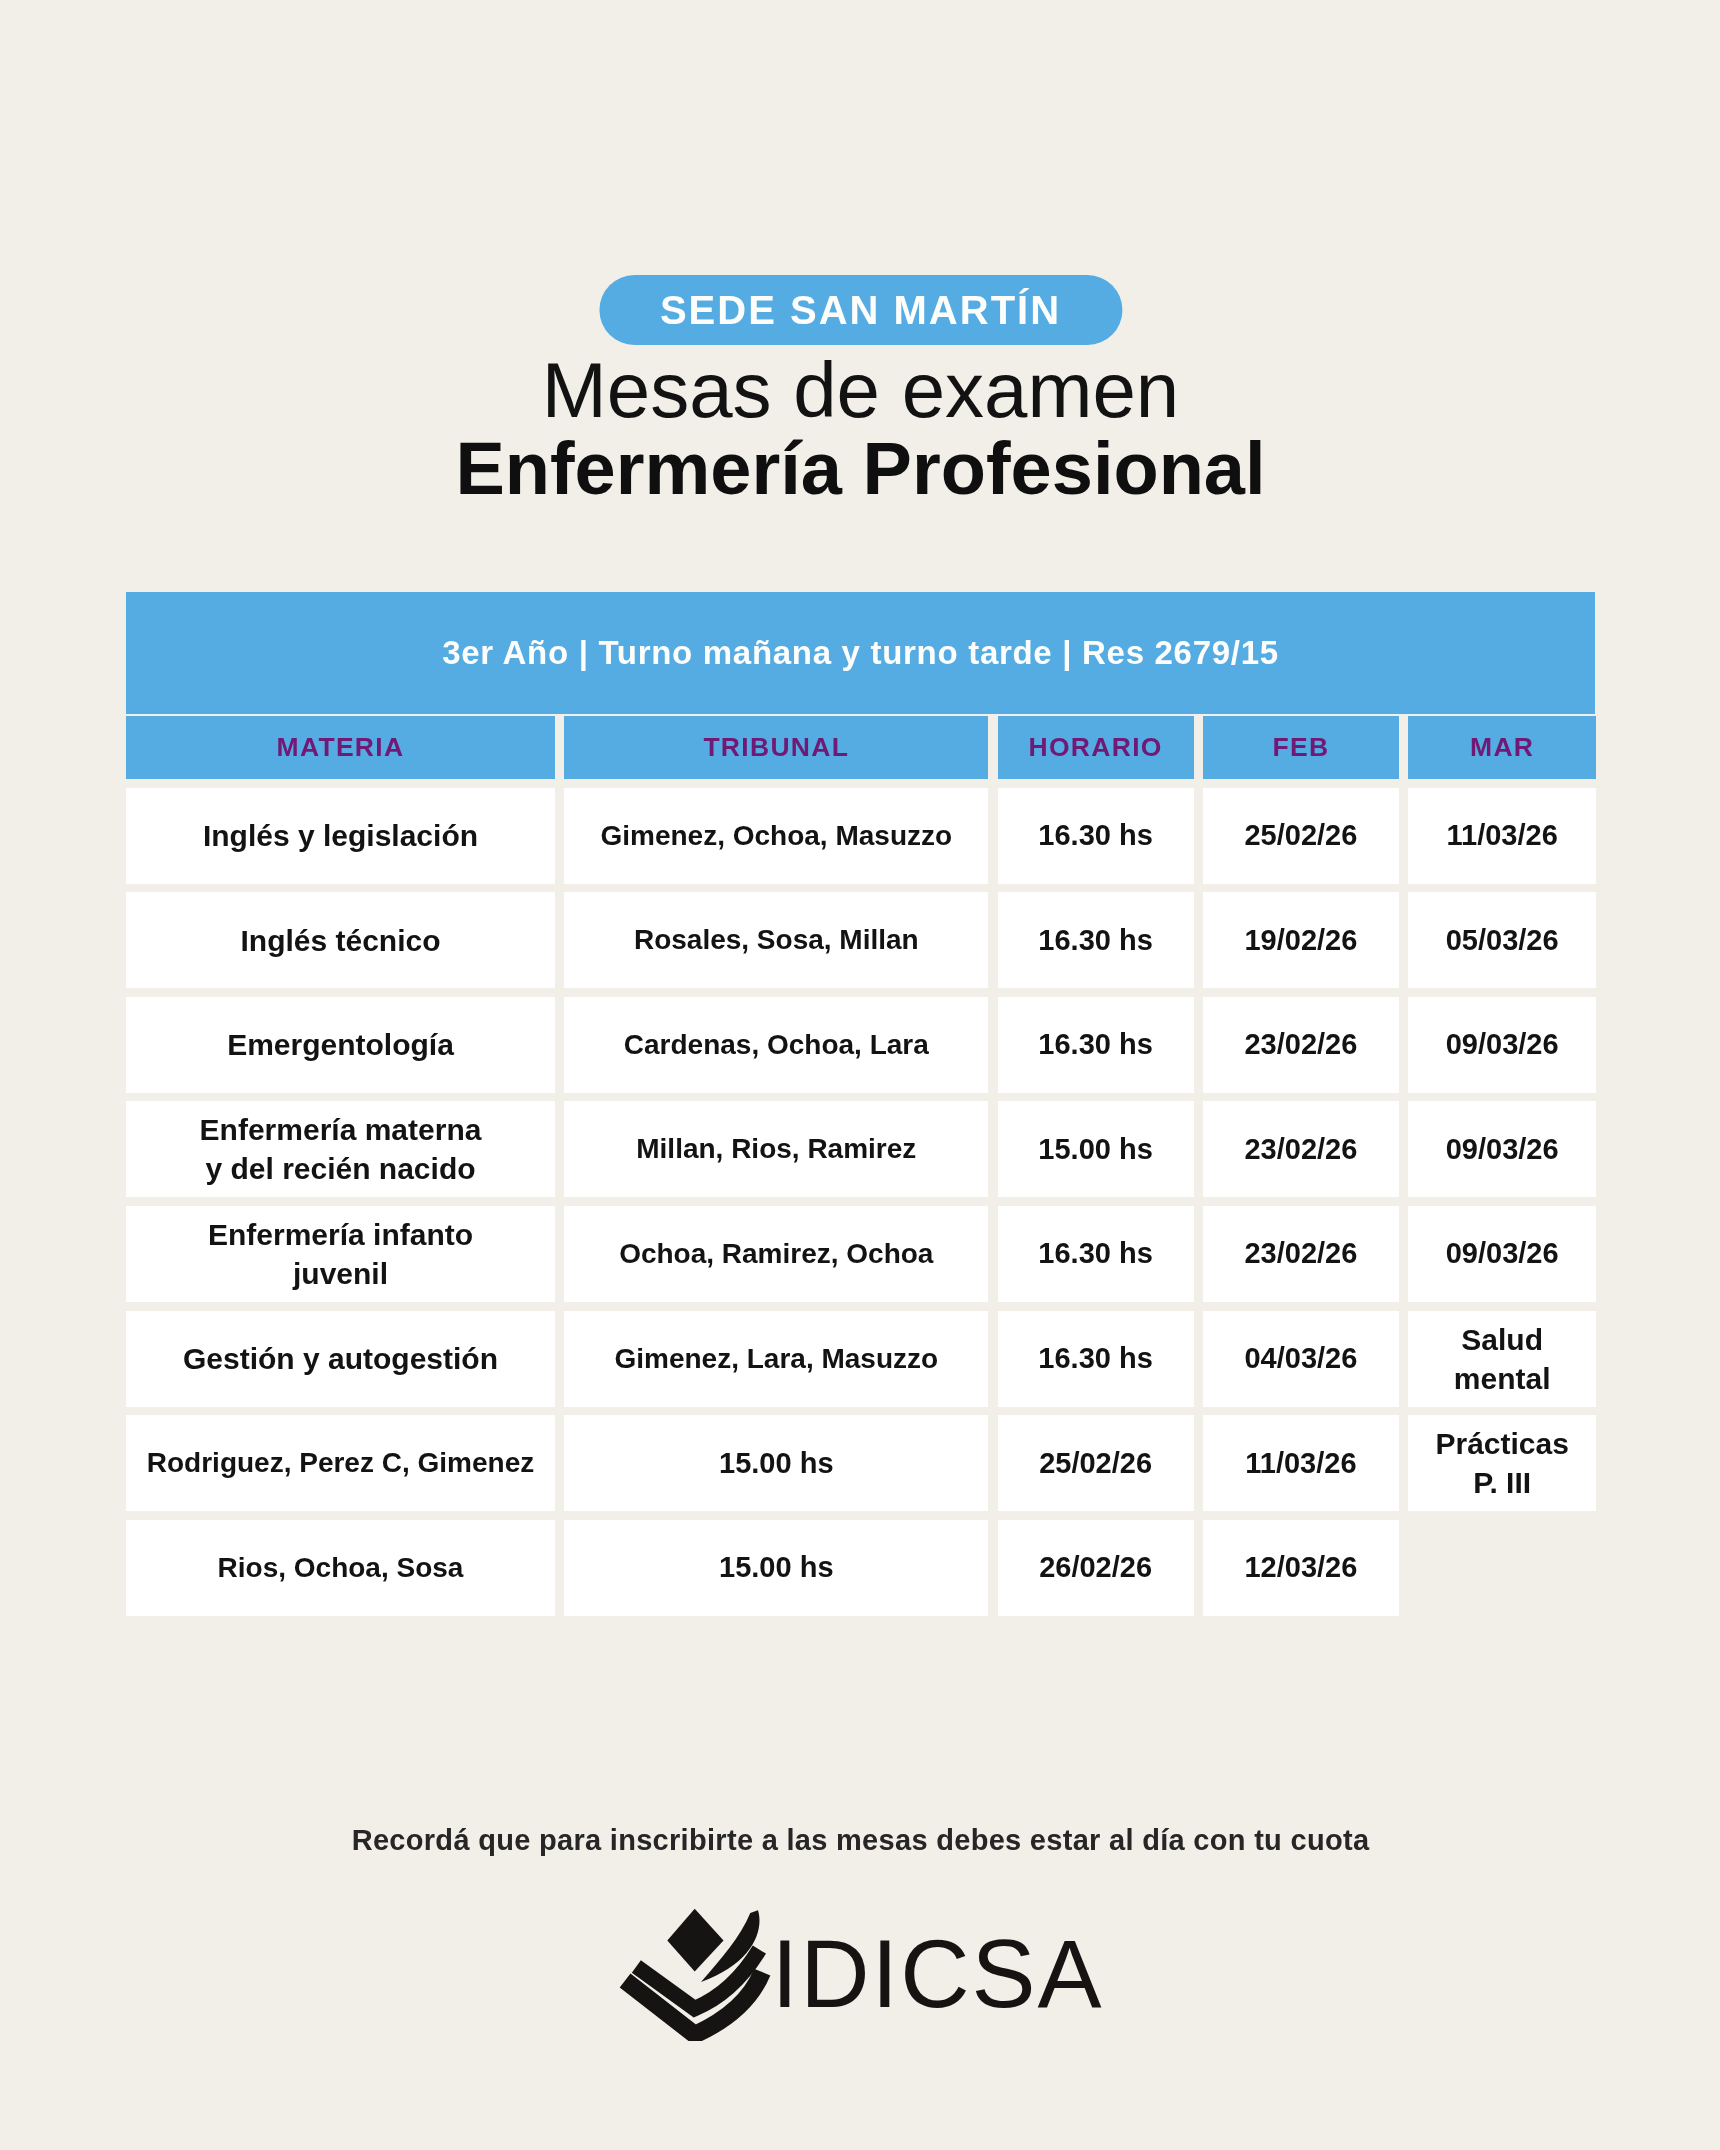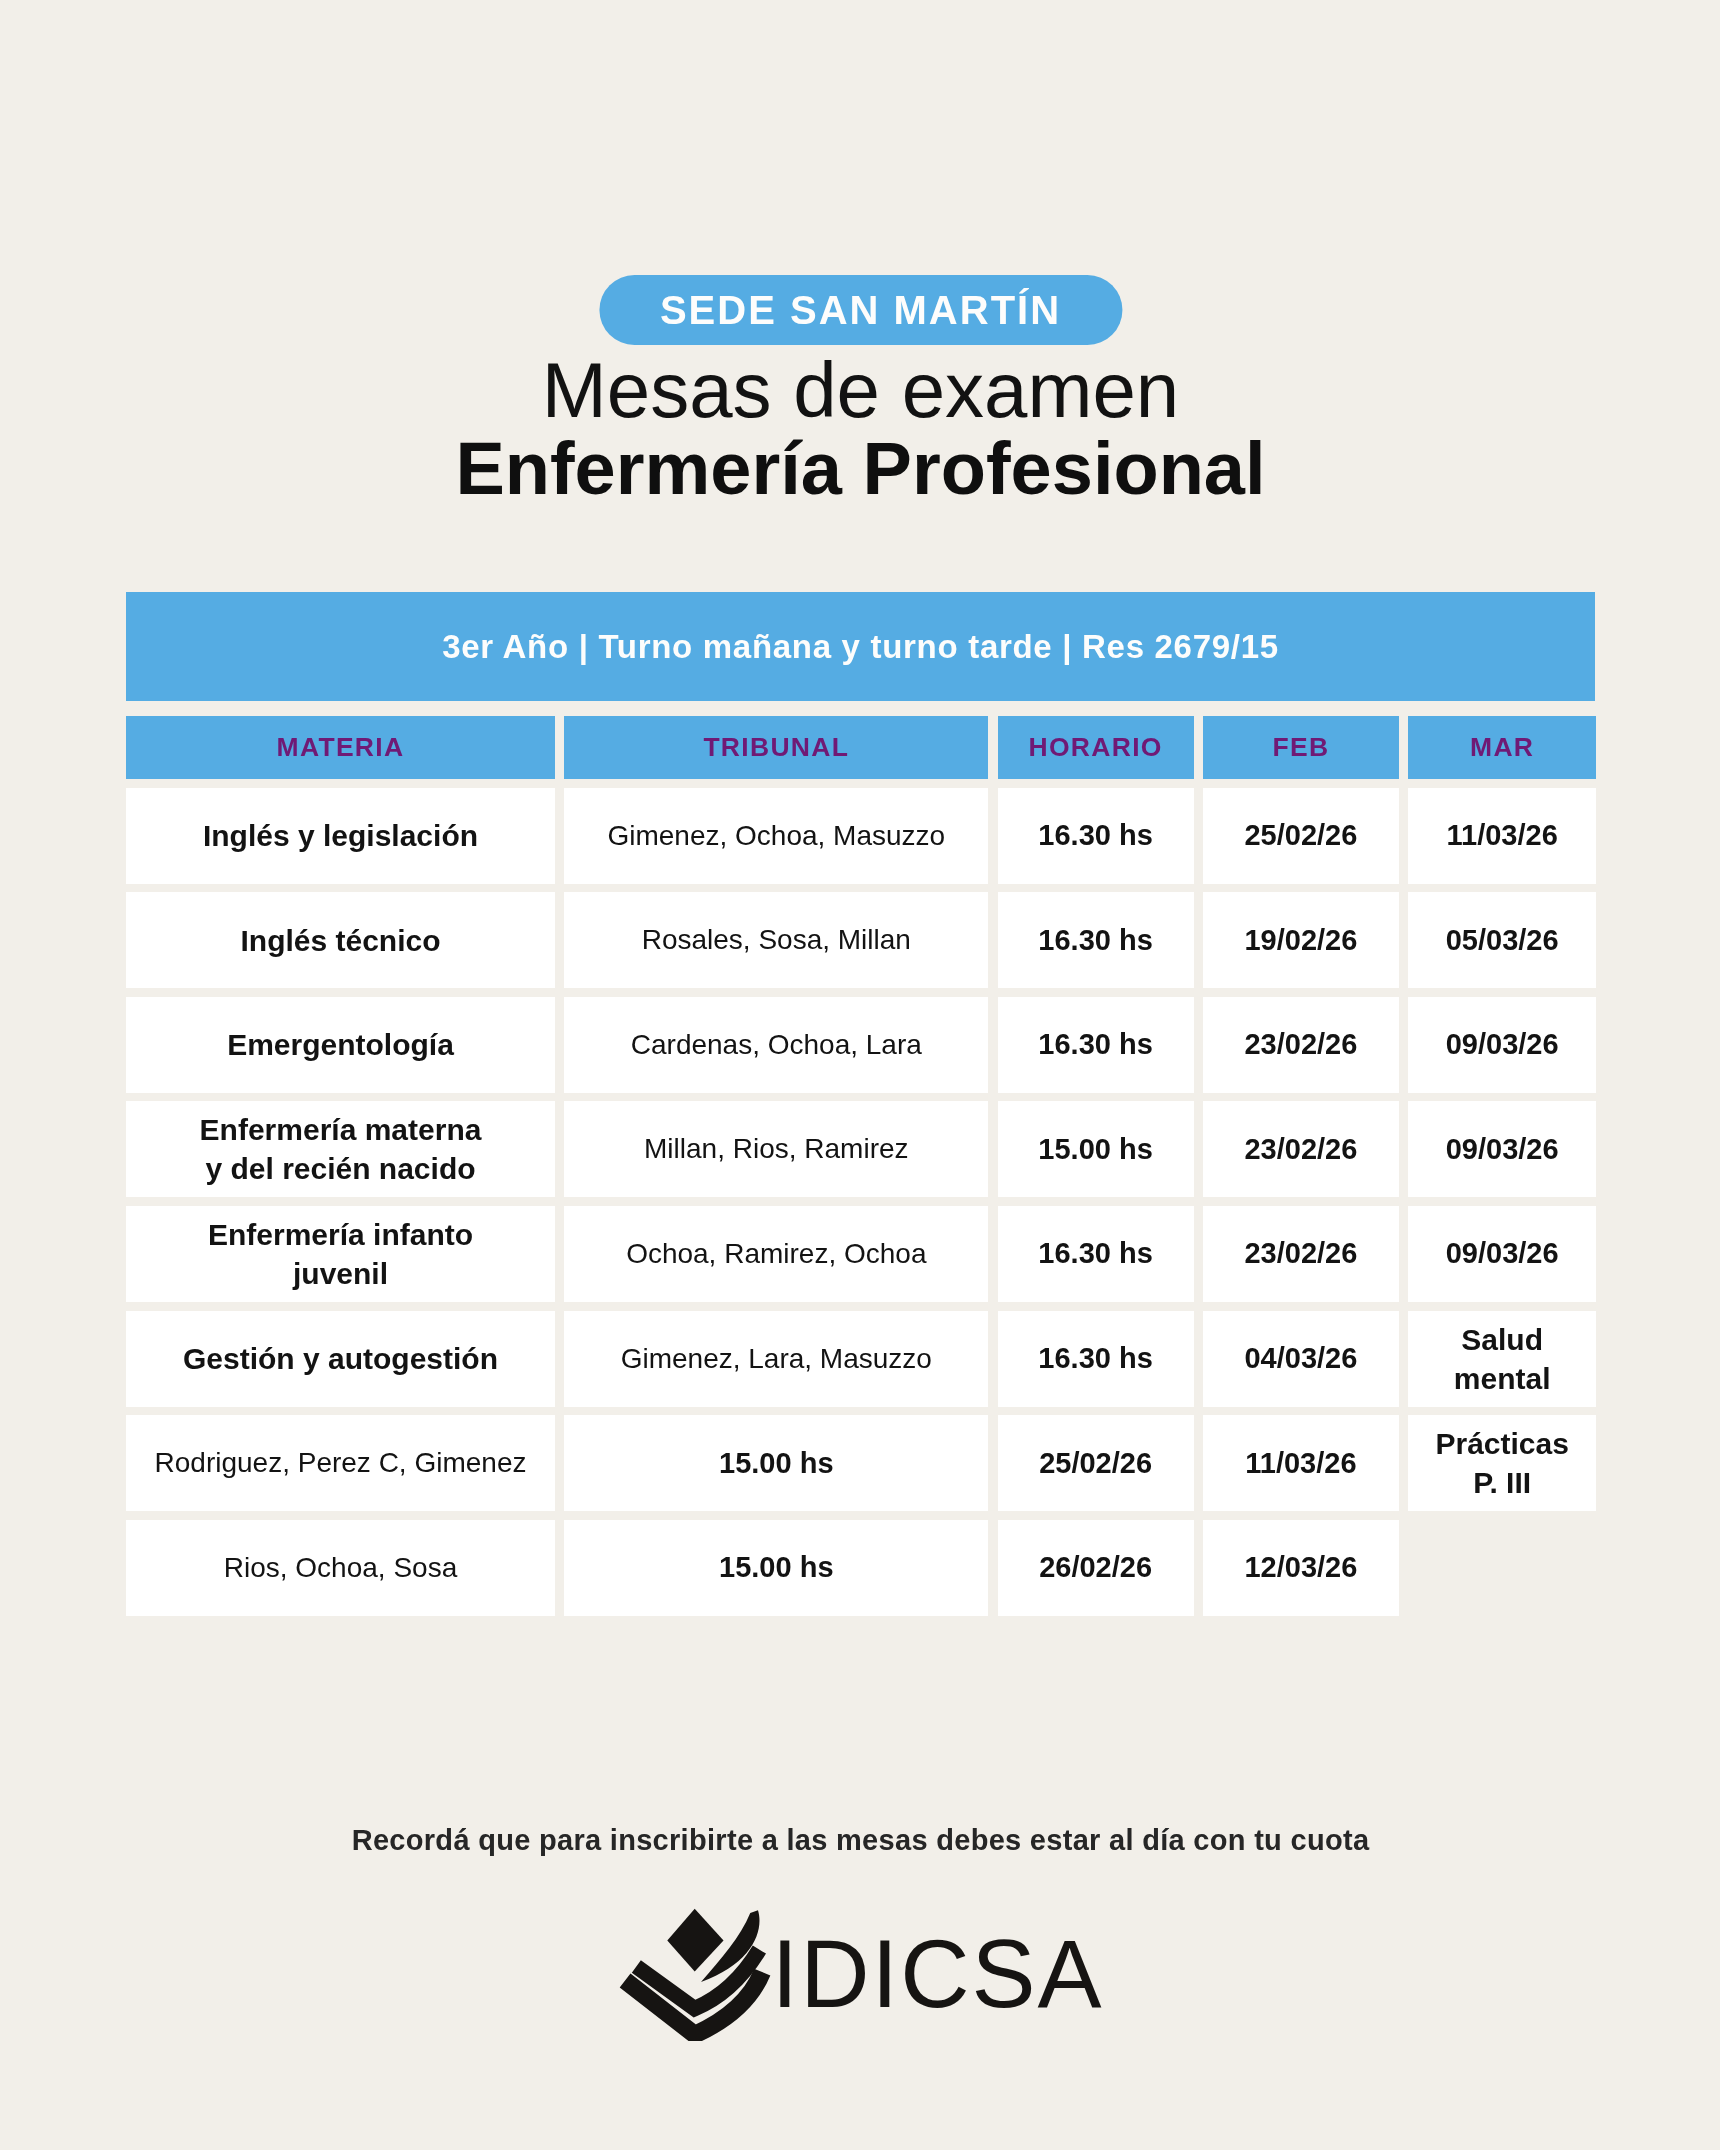--- a/index.html
+++ b/index.html
@@ -38,21 +38,21 @@
   .title-line2 {
     position: absolute; top: 432px; left: 0; width: 100%;
     text-align: center;
     font-size: 74px; font-weight: 700; line-height: 1;
     color: #0f0f0f;
   }
 
   
   .banner {
     position: absolute; top: 592px; left: 126px;
-    width: 1469px; height: 109px;
+    width: 1469px; height: 122px;
     background: #55ACE3;
     display: flex; align-items: center; justify-content: center;
     color: #FDFDFC;
     font-size: 33px; font-weight: 700; letter-spacing: 0.7px;
   }
 
   
   .table {
     position: absolute; top: 716px; left: 126px;
     width: 1469px;
@@ -68,21 +68,21 @@
     font-size: 26.5px; font-weight: 700; letter-spacing: 1.3px;
   }
   .td {
     background: #FFFFFF;
     display: flex; align-items: center; justify-content: center;
     text-align: center;
     color: #131313;
     padding: 0 20px;
   }
   .td.materia  { font-size: 30px; font-weight: 700; line-height: 1.3; padding: 0 26.5px; white-space: pre-line; }
-  .td.tribunal { font-size: 28px; font-weight: 400; }
+  .td.tribunal { font-size: 28px; font-weight: 700; }
   .td.horario, .td.feb, .td.mar { font-size: 29px; font-weight: 700; }
 
   
   .note {
     position: absolute; top: 1824px; left: 0; width: 100%;
     text-align: center;
     font-size: 29px; font-weight: 700; color: #262626;
     letter-spacing: 0.3px;
   }
 

